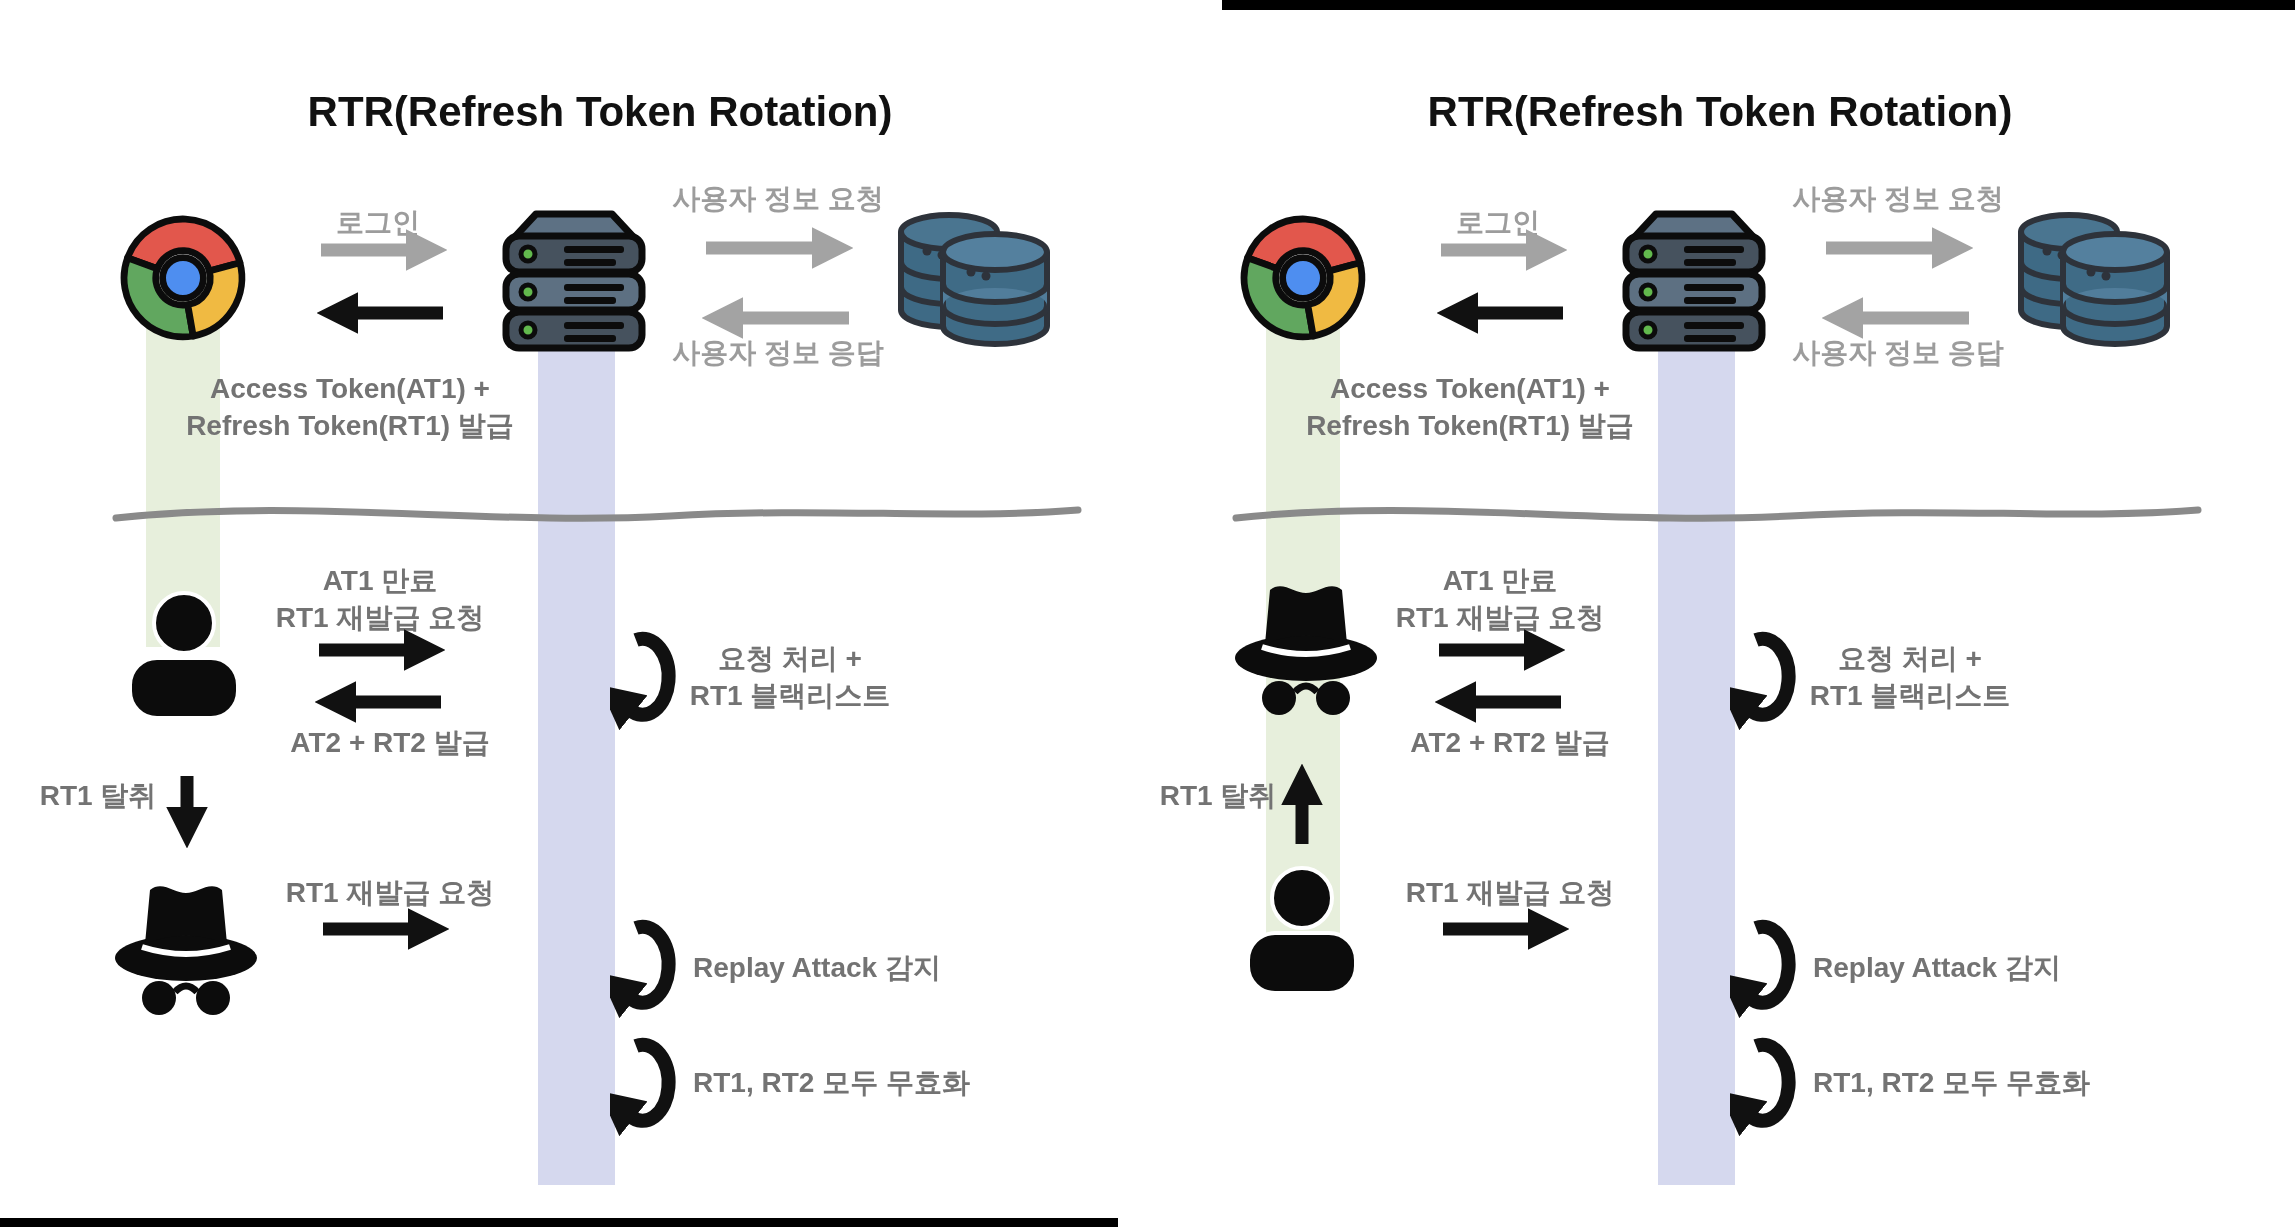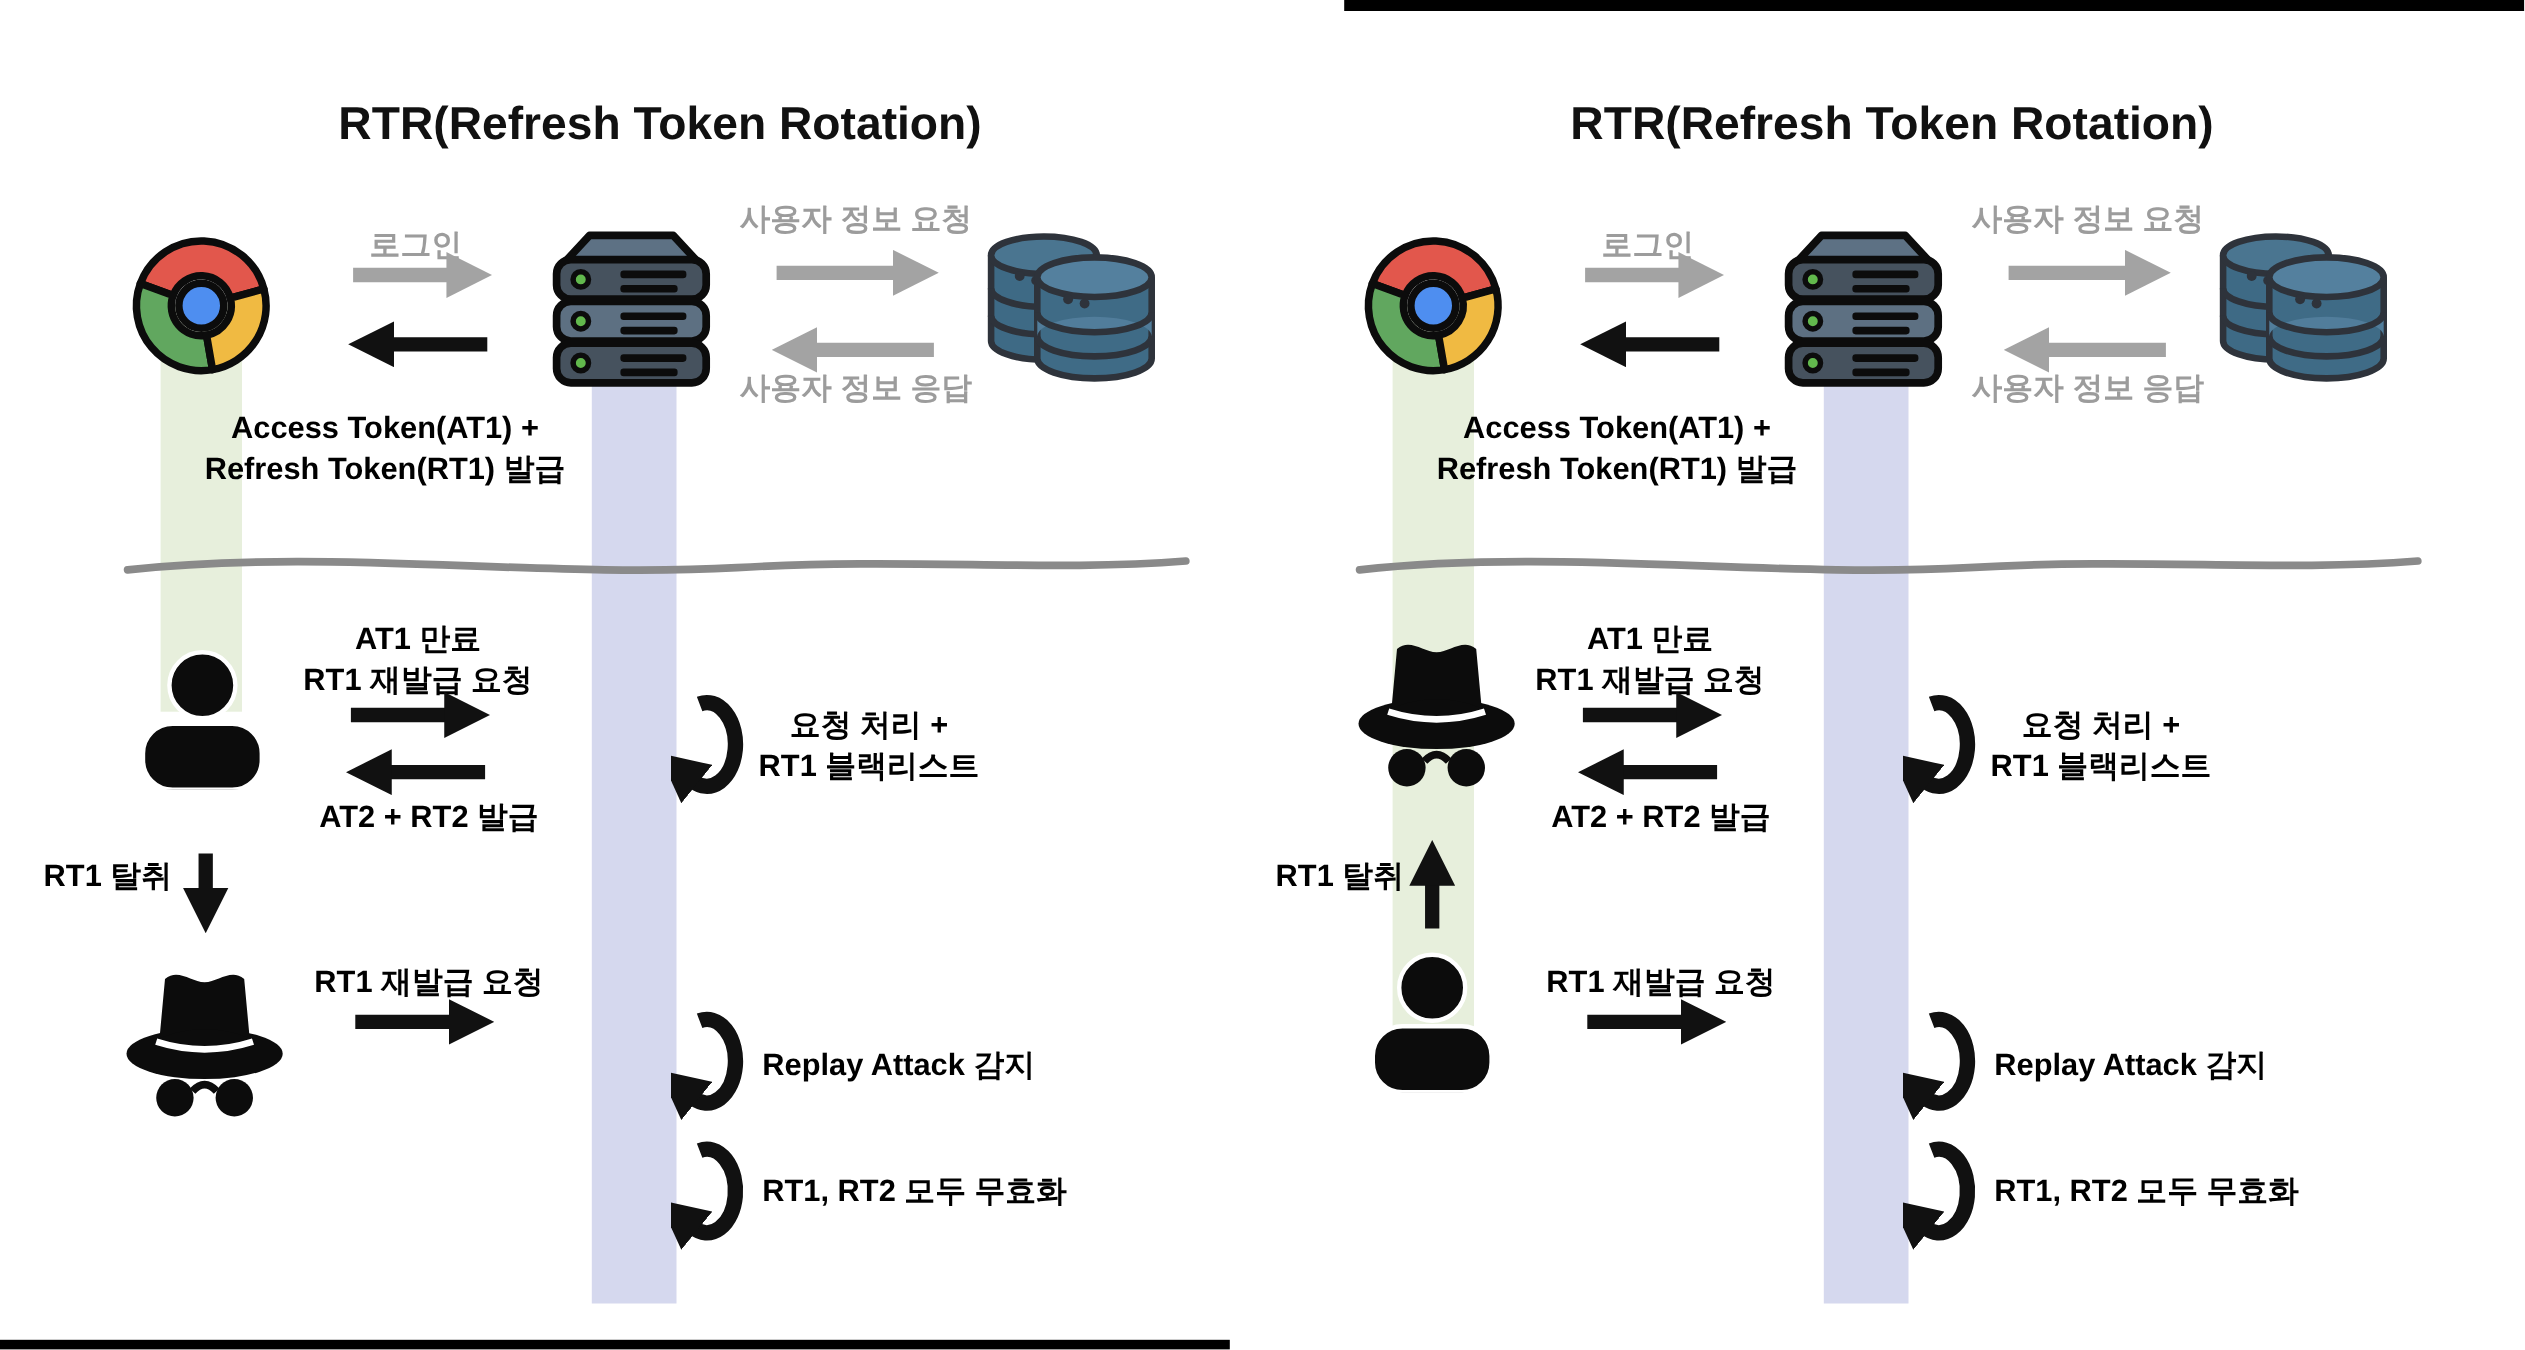--- a/index.html
+++ b/index.html
@@ -6,21 +6,21 @@
   #stage{position:relative;width:2295px;height:1227px;background:#ffffff;overflow:hidden;
          font-family:"Liberation Sans","DejaVu Sans",sans-serif;color:#111;}
   .bar{position:absolute;background:#000;}
   #bar-top-right{left:1222px;top:0;width:1073px;height:10px;}
   #bar-bottom-left{left:0;top:1218px;width:1118px;height:9px;}
   .panel{position:absolute;top:0;width:1147px;height:1227px;margin-top:20px;}
   #panelA{left:0;}
   #panelB{left:1120px;}
   .abs{position:absolute;}
   .title{left:250px;top:68px;width:700px;text-align:center;font-size:42px;font-weight:bold;letter-spacing:0px;}
-  .label{position:absolute;font-weight:bold;font-size:28px;color:#000000;text-align:center;line-height:37px;}
+  .label{position:absolute;font-weight:bold;font-size:28px;color:#737373;text-align:center;line-height:37px;}
   .gray{color:#9c9c9c;}
   .lane{position:absolute;}
   .lane-green{left:146px;top:256px;width:74px;background:#e7efdc;}
   .panel-a .lane-green{height:371px;}
   .panel-b .lane-green{height:659px;}
   .lane-purple{left:538px;top:328px;width:77px;height:837px;background:#d5d8ee;}
   svg{display:block;}
   .icon{position:absolute;}
 </style>
 </head>

